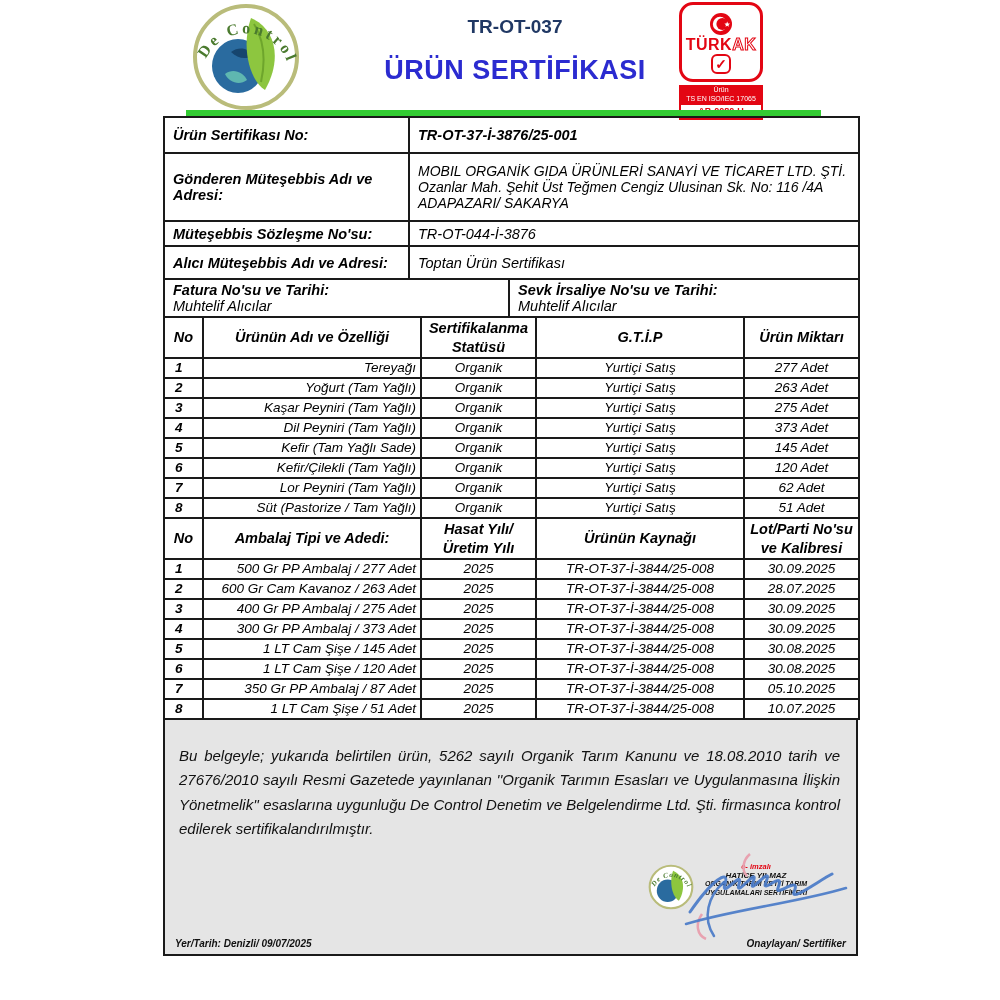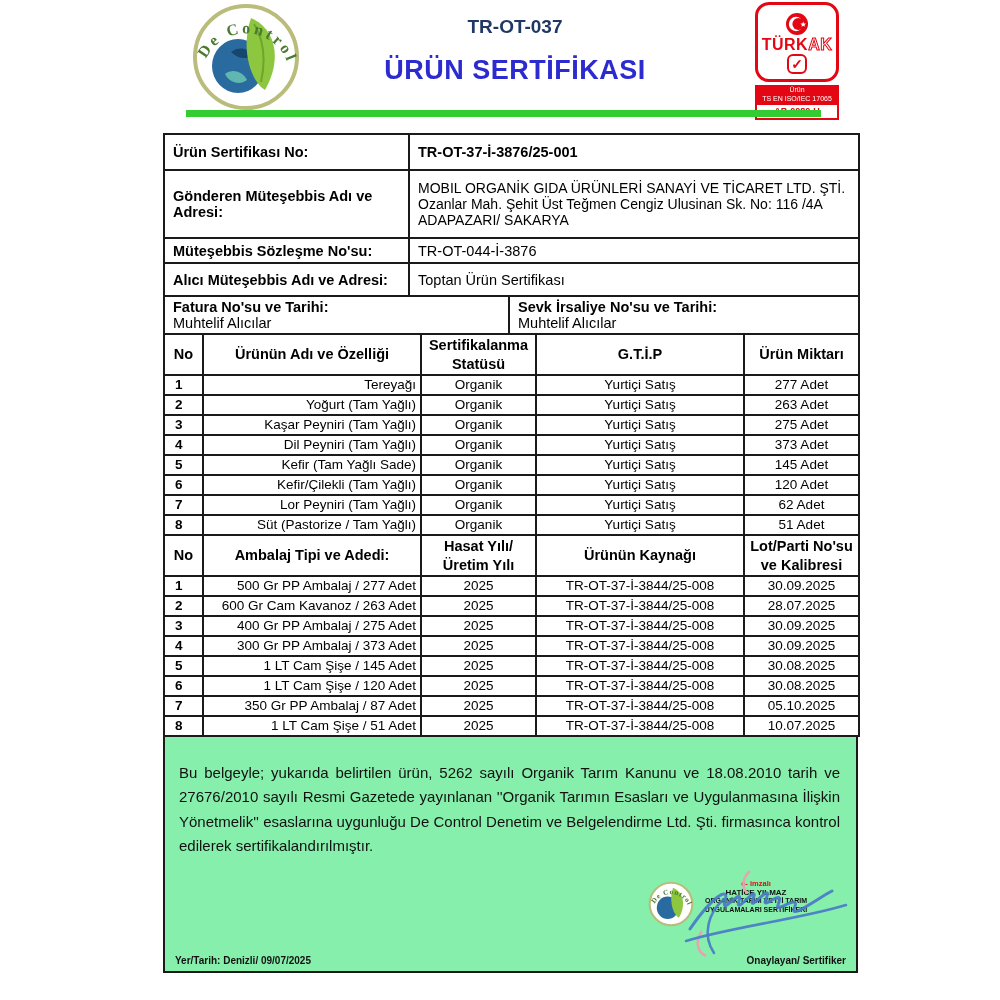--- a/index.html
+++ b/index.html
@@ -7,52 +7,52 @@
   .page { position:relative; width:1000px; height:1000px; background:#ffffff; overflow:hidden; }
 
   
   .logo-decontrol { position:absolute; left:190px; top:2px; width:112px; height:110px; }
   .header-center { position:absolute; left:310px; top:16px; width:410px; text-align:center; }
   .company-name { font-size:19px; font-weight:bold; color:#203864; line-height:1.2; }
   .company-code { font-size:19px; font-weight:bold; color:#203864; line-height:1.2; }
   .cert-title   { margin-top:16px; font-size:27px; font-weight:bold; color:#2b2bd0; letter-spacing:0.5px; }
   .green-line { position:absolute; left:186px; top:110px; width:635px; height:7px; background:#33cc33; }
 
-  .turkak { position:absolute; left:755px; top:2px; width:86px; text-align:center; }
+  .turkak { position:absolute; left:679px; top:2px; width:86px; text-align:center; }
   .turkak-box { width:84px; height:80px; border:3px solid #e30613; border-radius:14px; background:#fff;
                 display:flex; flex-direction:column; align-items:center; justify-content:center; gap:1px; padding-top:2px; }
   .turkak-name { font-size:16px; font-weight:900; color:#e30613; letter-spacing:0.5px; line-height:1; }
   .turkak-name .outline { color:#ffffff; -webkit-text-stroke:1px #e30613; }
   .turkak-check { width:20px; height:20px; border:2px solid #e30613; border-radius:6px; color:#e30613;
                   font-size:14px; font-weight:bold; line-height:17px; }
   .turkak-scope { margin-top:3px; width:84px; background:#e30613; color:#ffffff; font-size:7px; line-height:1.25; padding:1px 0; }
   .turkak-ab { width:84px; border:2px solid #e30613; border-top:none; color:#e30613; font-size:9px; font-weight:bold; padding:1px 0 2px; background:#fff; }
 
   
-  .doc { position:absolute; left:163px; top:133px; width:703px; }
+  .doc { position:absolute; left:163px; top:116px; width:703px;font-style:italic; }
   table { border-collapse:collapse; table-layout:fixed; width:695px; }
   .doc table + table, .doc .bigbox { margin-top:-2px; }
   td, th { border:2px solid #1a1a1a; vertical-align:middle; overflow:hidden; }
 
   .info-table td { font-size:14.5px; padding:2px 8px; }
   .info-table .lbl { font-weight:bold; }
   .info-table .val { white-space:pre-line; }
   .bold-val { font-weight:bold; }
 
   .duo-table td { font-size:14.5px; padding:2px 8px; }
   .duo-table .lbl-inline { font-weight:bold; }
   .duo-table .val-inline { margin-left:5px; }
   .duo-table .lbl-block { font-weight:bold; }
 
   .grid-table th { font-size:14.5px; font-weight:bold; text-align:center; padding:1px 3px; line-height:1.25; }
   .grid-table td { font-size:13.5px; padding:0 4px; text-align:center; line-height:1.15; }
   .grid-table td:nth-child(1) { text-align:left; padding-left:10px; font-weight:bold; }
   .grid-table td:nth-child(2) { text-align:right; padding-left:8px; }
 
-  .bigbox { position:relative; width:695px; height:238px; border:2px solid #1a1a1a; background:#86efac; }
+  .bigbox { position:relative; width:695px; height:238px; border:2px solid #1a1a1a; background:#e5e5e5; }
   .statement { padding:24px 16px 0 14px; font-size:15px; line-height:1.62; text-align:justify; color:#111; }
   .footer-line { position:absolute; left:10px; right:10px; bottom:5px; display:flex; justify-content:space-between; }
   .footer-line span { font-size:10px; font-weight:bold; color:#111; }
 
   
   .sig-cluster { position:absolute; right:4px; top:128px; width:210px; height:92px; }
   .sig-logo { position:absolute; left:6px; top:16px; width:46px; height:46px; }
   .sig-text { position:absolute; left:54px; top:14px; width:120px; text-align:center; }
   .sig-esign { font-size:7.5px; font-weight:bold; color:#e30613; }
   .sig-name  { font-size:8px;  font-weight:bold; color:#111; }

